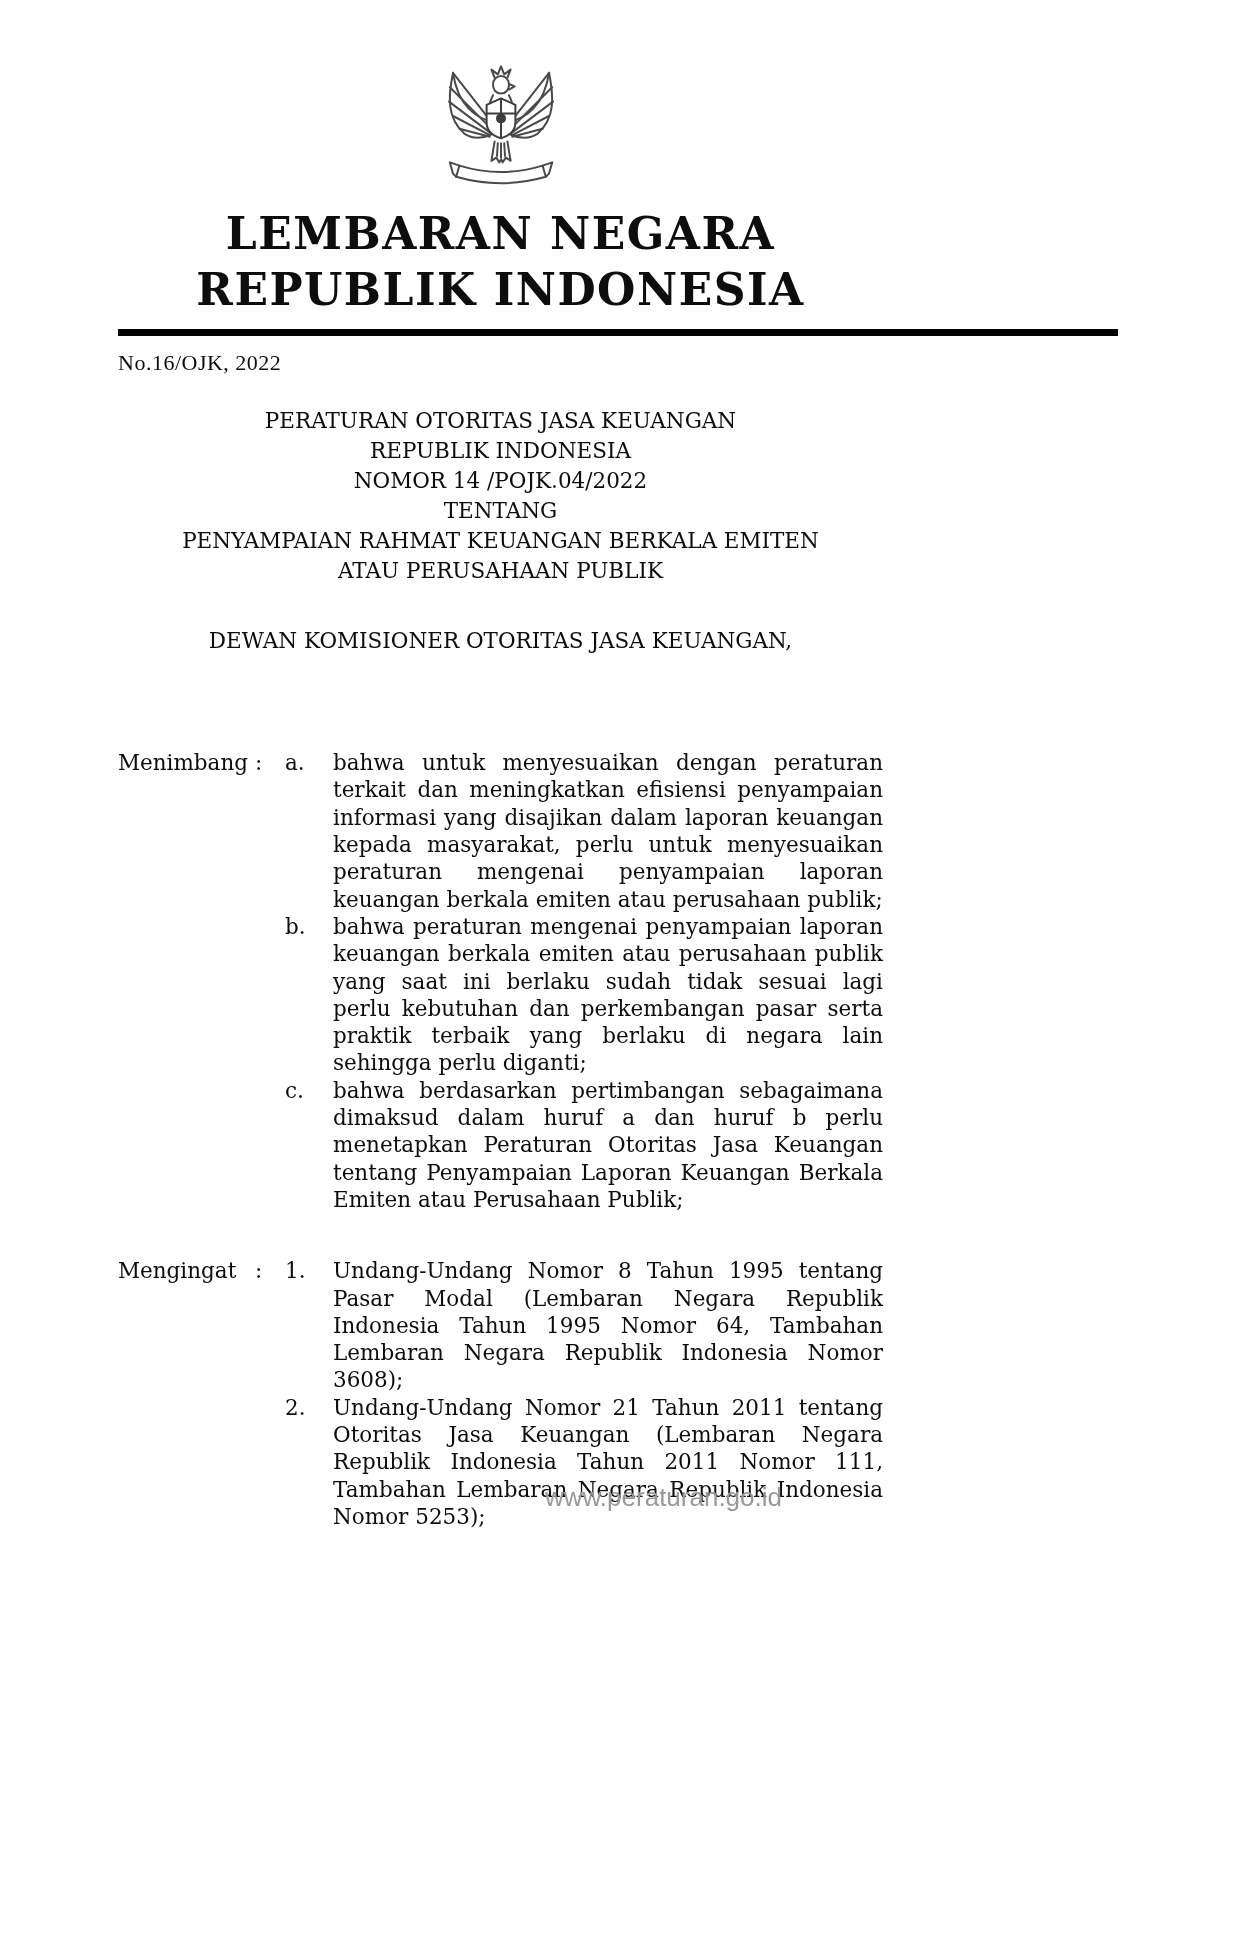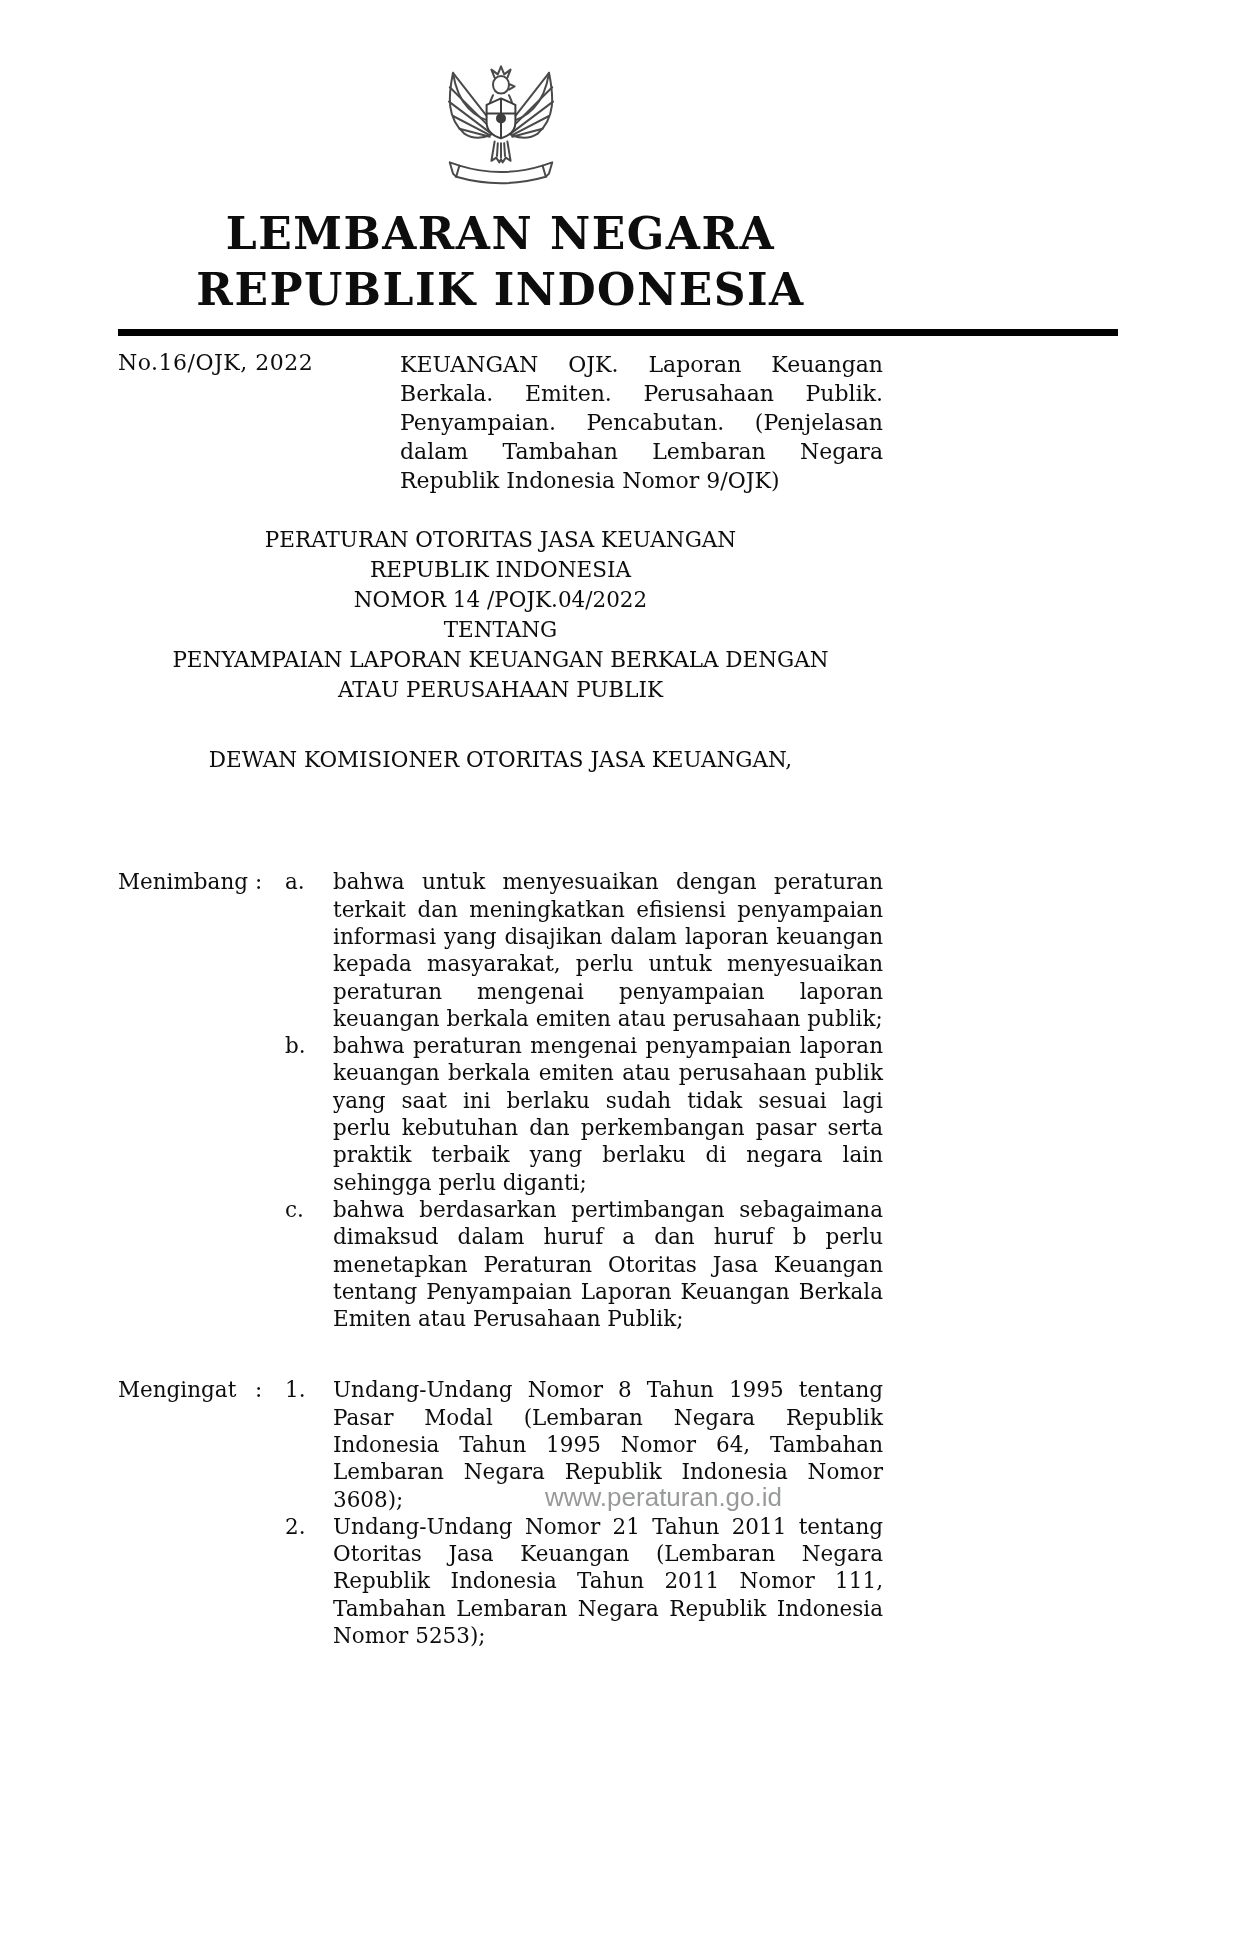--- a/index.html
+++ b/index.html
@@ -40,20 +40,21 @@
     width: 1007px;
     height: 7px;
     background: #000000;
     margin-top: 10px;
   }
 
   .meta-row {
     display: flex;
     margin-top: 14px;
     width: 765px;
+    font-family: Liberation Serif, serif;
   }
   .doc-number {
     width: 282px;
     font-size: 22px;
     letter-spacing: 0.5px;
     flex: 0 0 282px;
   }
   .doc-subject {
     width: 483px;
     flex: 0 0 483px;
@@ -146,29 +147,28 @@
 
   <div class="masthead-title">
     <div>LEMBARAN NEGARA</div>
     <div>REPUBLIK INDONESIA</div>
   </div>
 
   <div class="rule"></div>
 
   <div class="meta-row">
     <div class="doc-number">No.16/OJK, 2022</div>
-    <div class="doc-subject">KEUANGAN OJK. Laporan Keuangan Berkala. Emiten. Perusahaan Publik. Penyampaian. Pencabutan. (Penjelasan dalam Tambahan Lembaran Negara Republik Indonesia Nomor 9/OJK)</div>
   </div>
 
   <div class="heading-block">
     <div>PERATURAN OTORITAS JASA KEUANGAN</div>
     <div>REPUBLIK INDONESIA</div>
     <div>NOMOR 14 /POJK.04/2022</div>
     <div>TENTANG</div>
-    <div class="heading-line-wrap">PENYAMPAIAN LAPORAN KEUANGAN BERKALA DENGAN ATAU PERUSAHAAN PUBLIK</div>
+    <div class="heading-line-wrap">PENYAMPAIAN RAHMAT KEUANGAN BERKALA EMITEN ATAU PERUSAHAAN PUBLIK</div>
   </div>
 
 
   <div class="authority">DEWAN KOMISIONER OTORITAS JASA KEUANGAN,</div>
 
   <div class="section considering">
     <div>Menimbang</div>
     <div>:</div>
     <div>a.</div>
     <div class="item-text">bahwa untuk menyesuaikan dengan peraturan terkait dan meningkatkan efisiensi penyampaian informasi yang disajikan dalam laporan keuangan kepada masyarakat, perlu untuk menyesuaikan peraturan mengenai penyampaian laporan keuangan berkala emiten atau perusahaan publik;</div>

